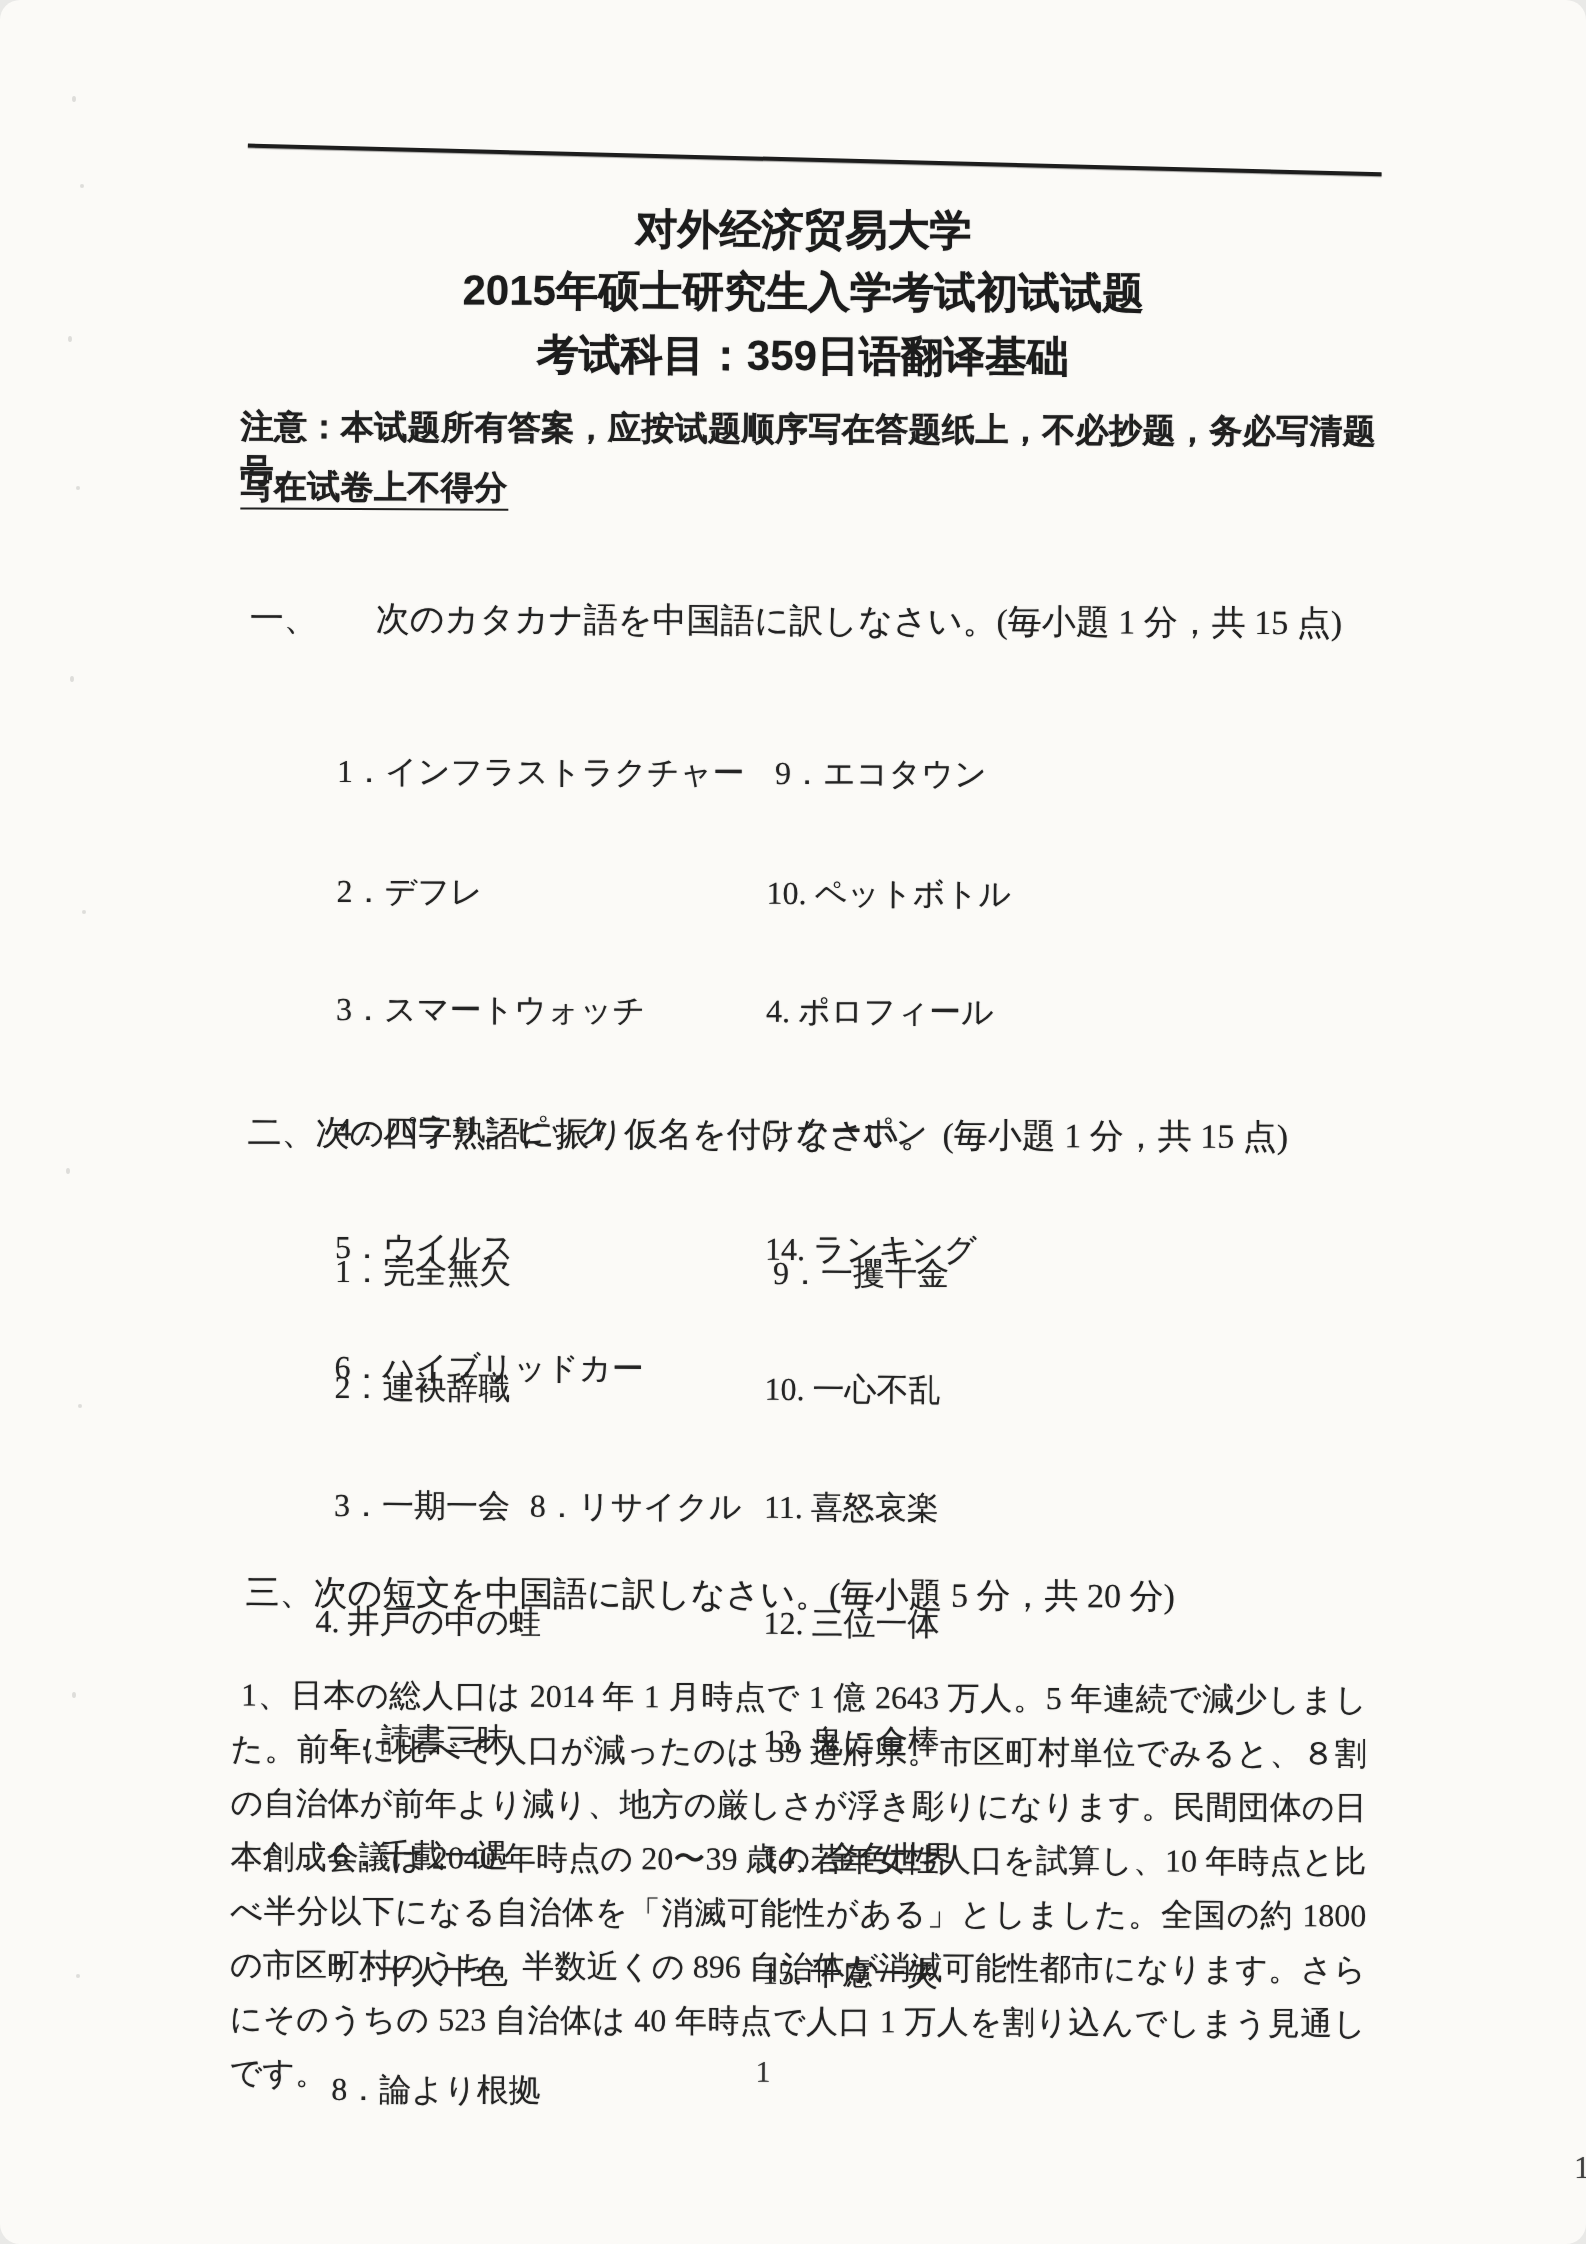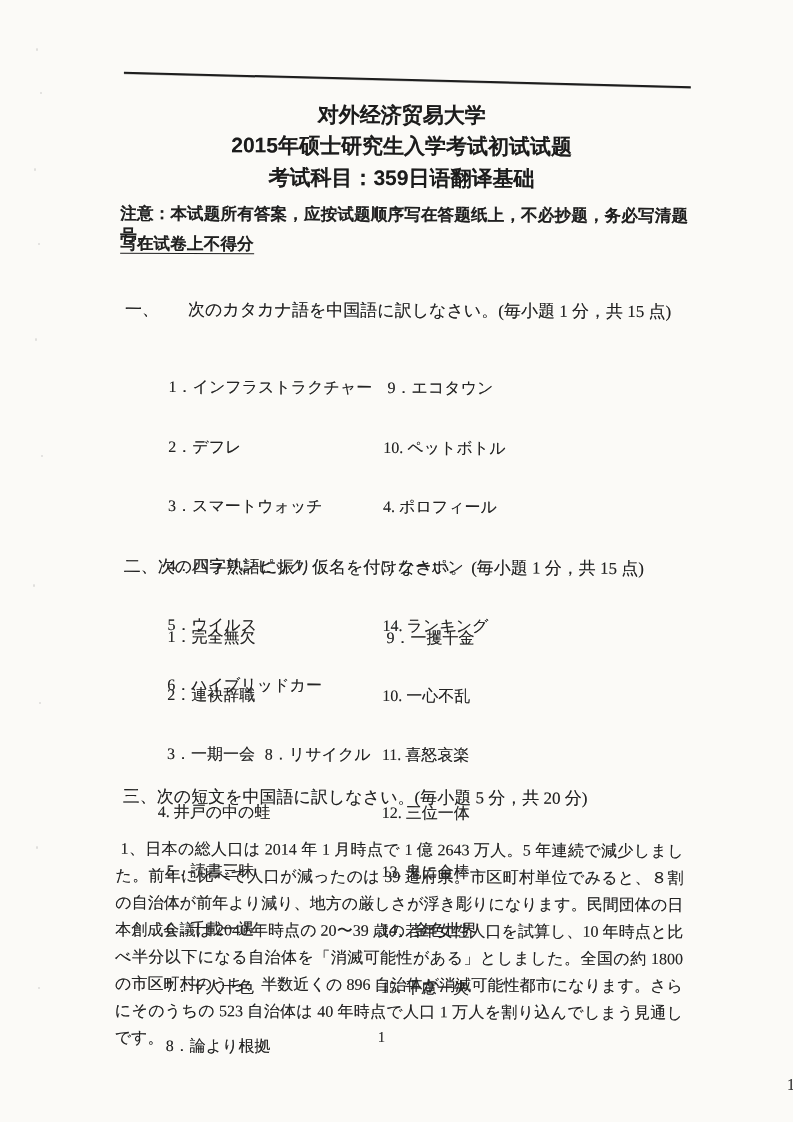--- a/index.html
+++ b/index.html
@@ -6,20 +6,21 @@
   body{
     width:793px;height:1122px;
     background:#e9e9e7;
     font-family:"Liberation Serif","DejaVu Serif",serif;
   }
   .page{
     position:relative;width:793px;height:1122px;
     background:#fbfaf7;
     overflow:hidden;
     color:#262626;
+    border-radius:10px;
   }
   .content{
     position:absolute;inset:0;
     transform:rotate(0.25deg);
     transform-origin:400px 520px;
   }
   .txt{ text-shadow:0 0 0.6px rgba(20,20,20,0.45); }
 
   .rule{
     position:absolute;left:122px;top:73px;width:567px;height:2px;

